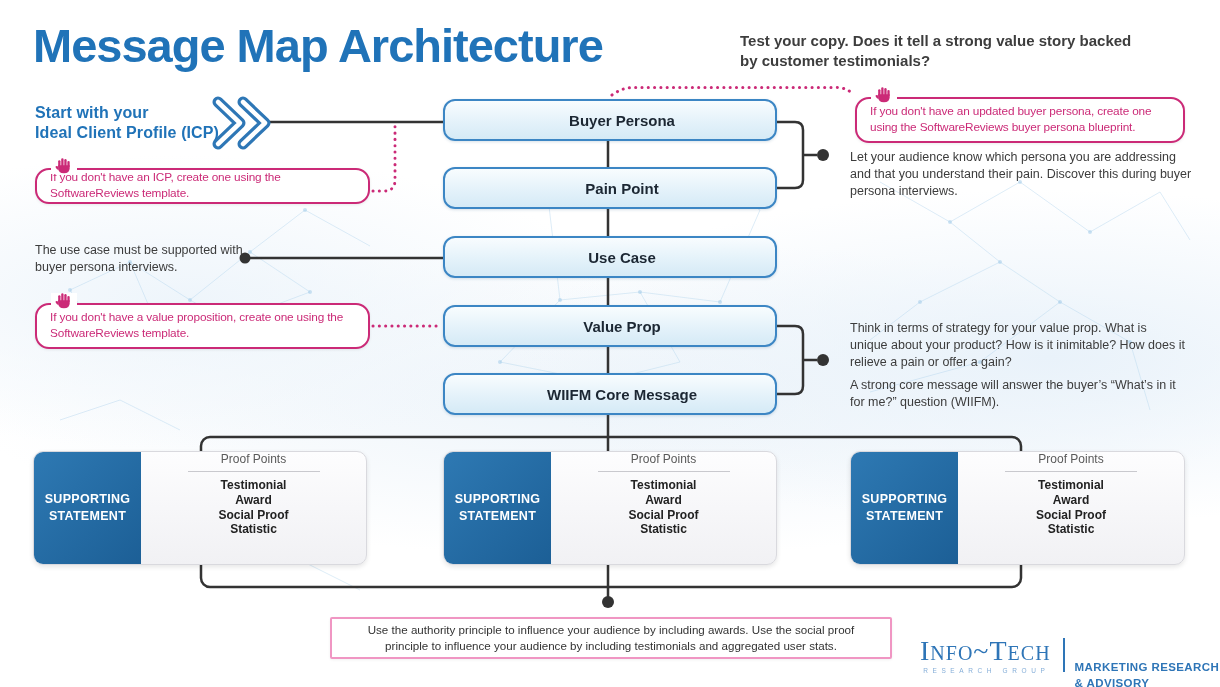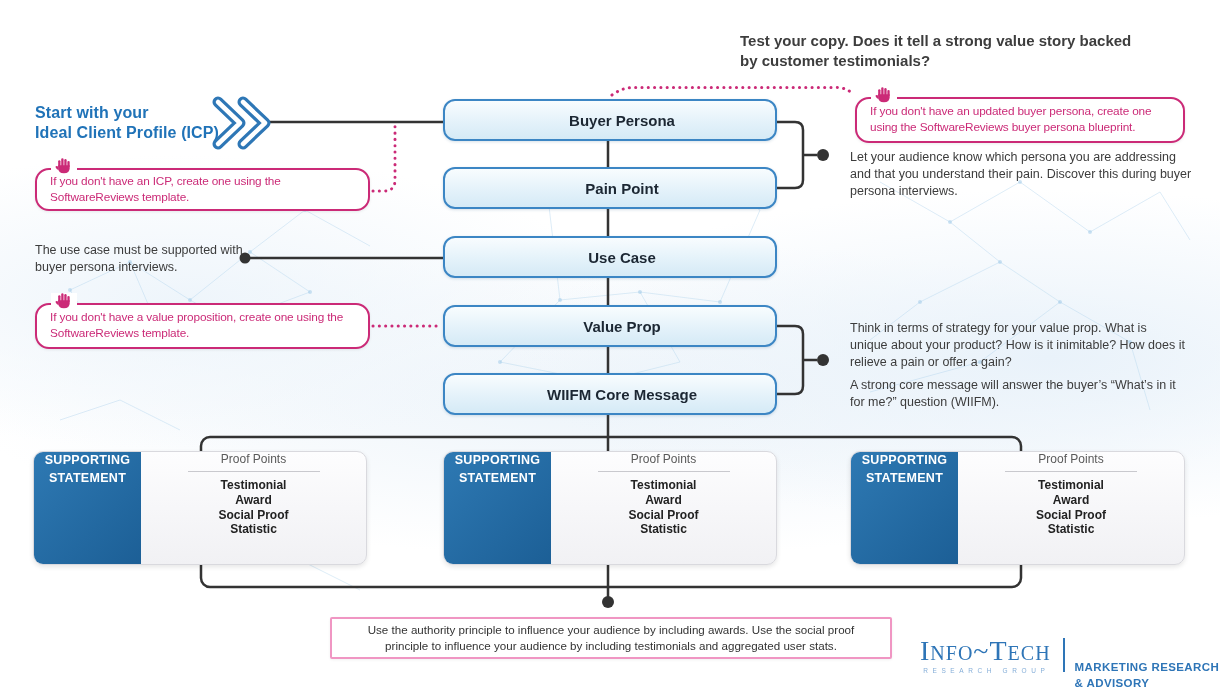--- a/index.html
+++ b/index.html
@@ -57,21 +57,21 @@
     position:absolute;top:451px;width:334px;height:114px;z-index:2;
     background:linear-gradient(180deg,#fdfdfe 0%,#f1f1f4 100%);
     border:1px solid #d9d9de;border-radius:10px;
     box-shadow:0 2px 5px rgba(0,0,0,0.10);
     display:flex;overflow:hidden;
   }
   .support-blue{
     width:107px;flex:0 0 107px;
     background:linear-gradient(135deg,#2e79b3 0%,#1c5f96 100%);
     color:#fff;font-weight:bold;font-size:12.5px;letter-spacing:0.3px;line-height:1.4;
-    display:flex;align-items:flex-start;justify-content:center;text-align:center;
+    display:flex;align-items:center;justify-content:center;text-align:center;
   }
   .support-body{flex:1;display:flex;flex-direction:column;align-items:center;justify-content:flex-start;}
   .proof-title{font-size:12px;color:#5a5a5a;}
   .proof-divider{width:132px;border-top:1px solid #c9c9ce;margin:5px 0 6px;}
   .proof-item{font-size:12px;font-weight:bold;color:#222;line-height:1.23;text-align:center;}
 
   .footer-note{
     position:absolute;left:330px;top:617px;width:562px;height:42px;z-index:2;
     background:#fff;border:2px solid #f096c3;border-radius:2px;
     box-shadow:0 1px 3px rgba(0,0,0,0.06);
@@ -152,20 +152,21 @@
       <circle cx="608" cy="602" r="6"></circle>
     </g>
 
     <g stroke="#cb2a77" stroke-width="3" fill="none" stroke-linecap="round" stroke-dasharray="0.1 6.2">
       <path d="M 612,95 Q 622,87.5 634,87.5 L 836,87.5 Q 847,87.5 854,95"></path>
       <path d="M 373,191 H 384 Q 395,191 395,180 V 125"></path>
       <path d="M 373,326 H 440"></path>
     </g>
   </svg>
 
+  <div class="page-title">Message Map Architecture</div>
   <div class="tagline">Test your copy. Does it tell a strong value story backed by customer testimonials?</div>
 
   <div class="start-label">
     <span>Start with your</span><br>
     <span>Ideal Client Profile (ICP)</span>
   </div>
   <svg class="chevrons" width="64" height="54">
     <g fill="none" stroke-linecap="round" stroke-linejoin="round">
       <polyline points="8,6 30,27 8,48" stroke="#2e77b6" stroke-width="11"></polyline>
       <polyline points="8,6 30,27 8,48" stroke="#ffffff" stroke-width="4.5"></polyline>
@@ -173,21 +174,21 @@
       <polyline points="33,6 55,27 33,48" stroke="#ffffff" stroke-width="4.5"></polyline>
     </g>
   </svg>
 
   <div class="flow-box" style="top:99px">Buyer Persona</div>
   <div class="flow-box" style="top:167px">Pain Point</div>
   <div class="flow-box" style="top:236px">Use Case</div>
   <div class="flow-box" style="top:305px">Value Prop</div>
   <div class="flow-box" style="top:373px">WIIFM Core Message</div>
 
-  <div class="callout" style="left:35px;top:168px;width:335px;height:43px">
+  <div class="callout" style="left:35px;top:168px;width:335px;height:36px">
     <span class="hand">
       <svg width="18" height="16" viewBox="0 0 24 22" fill="#cb2a77">
         <rect x="4" y="3" width="3.2" height="10" rx="1.6"></rect>
         <rect x="8.2" y="0.5" width="3.2" height="12" rx="1.6"></rect>
         <rect x="12.4" y="1.5" width="3.2" height="11" rx="1.6"></rect>
         <rect x="16.6" y="4" width="3.2" height="9" rx="1.6"></rect>
         <path d="M4,10 h15.8 v4 q0,7 -7.9,7 q-7.9,0 -7.9,-7 z"></path>
         <path d="M4.5,12 q-3.5,-2 -4.3,0.5 q1.5,3.5 4.3,4.2 z"></path>
       </svg>
     </span>

